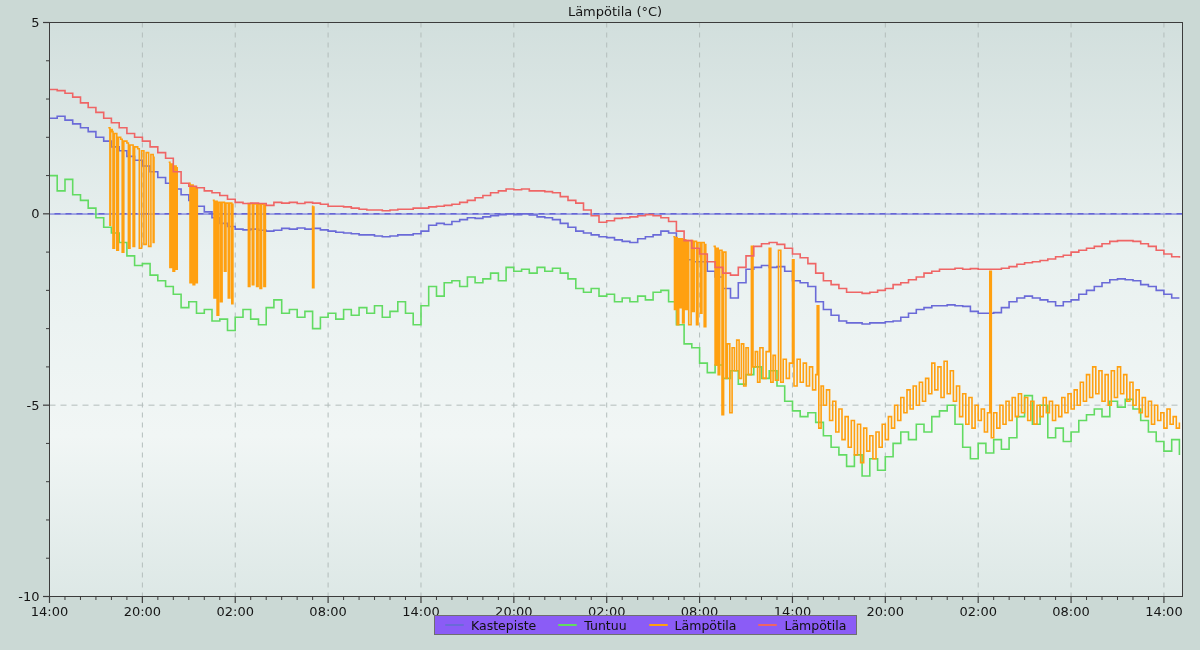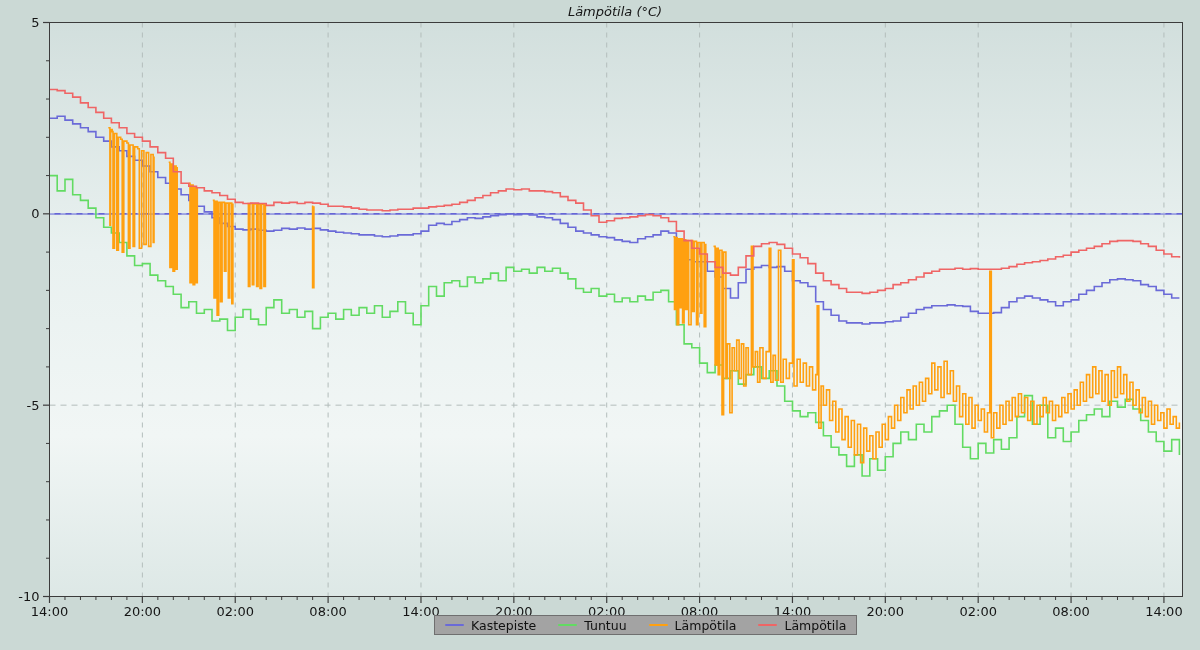--- a/index.html
+++ b/index.html
@@ -4,21 +4,21 @@
 <style>
   html,body{margin:0;padding:0;}
   body{
     width:1200px;height:650px;
     font-family:"DejaVu Sans","Liberation Sans",sans-serif;
     position:relative;overflow:hidden;
   }
   #stage{position:absolute;inset:0;}
   #chart-title{
     position:absolute;top:4px;left:615px;transform:translateX(-50%);
-    font-size:13px;color:#151515;white-space:nowrap;font-style:italic;
+    font-size:13px;color:#151515;white-space:nowrap;
   }
   #plot-svg{position:absolute;left:0;top:0;}
   #legend{
     position:absolute;left:434px;top:615px;height:18px;
     display:flex;align-items:center;
     padding:0 10px;gap:22px;
     border:1px solid #6f6f6f;
     font-size:12.5px;color:#111;white-space:nowrap;
   }
   .legend-item{display:flex;align-items:center;gap:7px;}
@@ -169,21 +169,21 @@
         <line x1="43" y1="22.5" x2="49.5" y2="22.5" stroke="#3c3c3c" stroke-width="1.2"></line>
         <text x="39.5" y="27" text-anchor="end" font-size="13px" fill="#151515">5</text>
         <line x1="43" y1="213.83333333333331" x2="49.5" y2="213.83333333333331" stroke="#3c3c3c" stroke-width="1.2"></line>
         <text x="39.5" y="218.33333333333331" text-anchor="end" font-size="13px" fill="#151515">0</text>
         <line x1="43" y1="405.16666666666663" x2="49.5" y2="405.16666666666663" stroke="#3c3c3c" stroke-width="1.2"></line>
         <text x="39.5" y="409.66666666666663" text-anchor="end" font-size="13px" fill="#151515">-5</text>
         <line x1="43" y1="596.5" x2="49.5" y2="596.5" stroke="#3c3c3c" stroke-width="1.2"></line>
         <text x="39.5" y="601" text-anchor="end" font-size="13px" fill="#151515">-10</text>
       </g>
     </svg>
-  <div id="legend" style="background: #a3a3a3; border-color: rgb(111, 111, 111);">
+  <div id="legend" style="background: #8b5cf6; border-color: rgb(111, 111, 111);">
       <span class="legend-item">
         <span class="legend-swatch" style="background: rgb(106, 106, 216);"></span>
         <span>Kastepiste</span>
       </span>
       <span class="legend-item">
         <span class="legend-swatch" style="background: rgb(98, 219, 98);"></span>
         <span>Tuntuu</span>
       </span>
       <span class="legend-item">
         <span class="legend-swatch" style="background: rgb(255, 160, 16);"></span>

